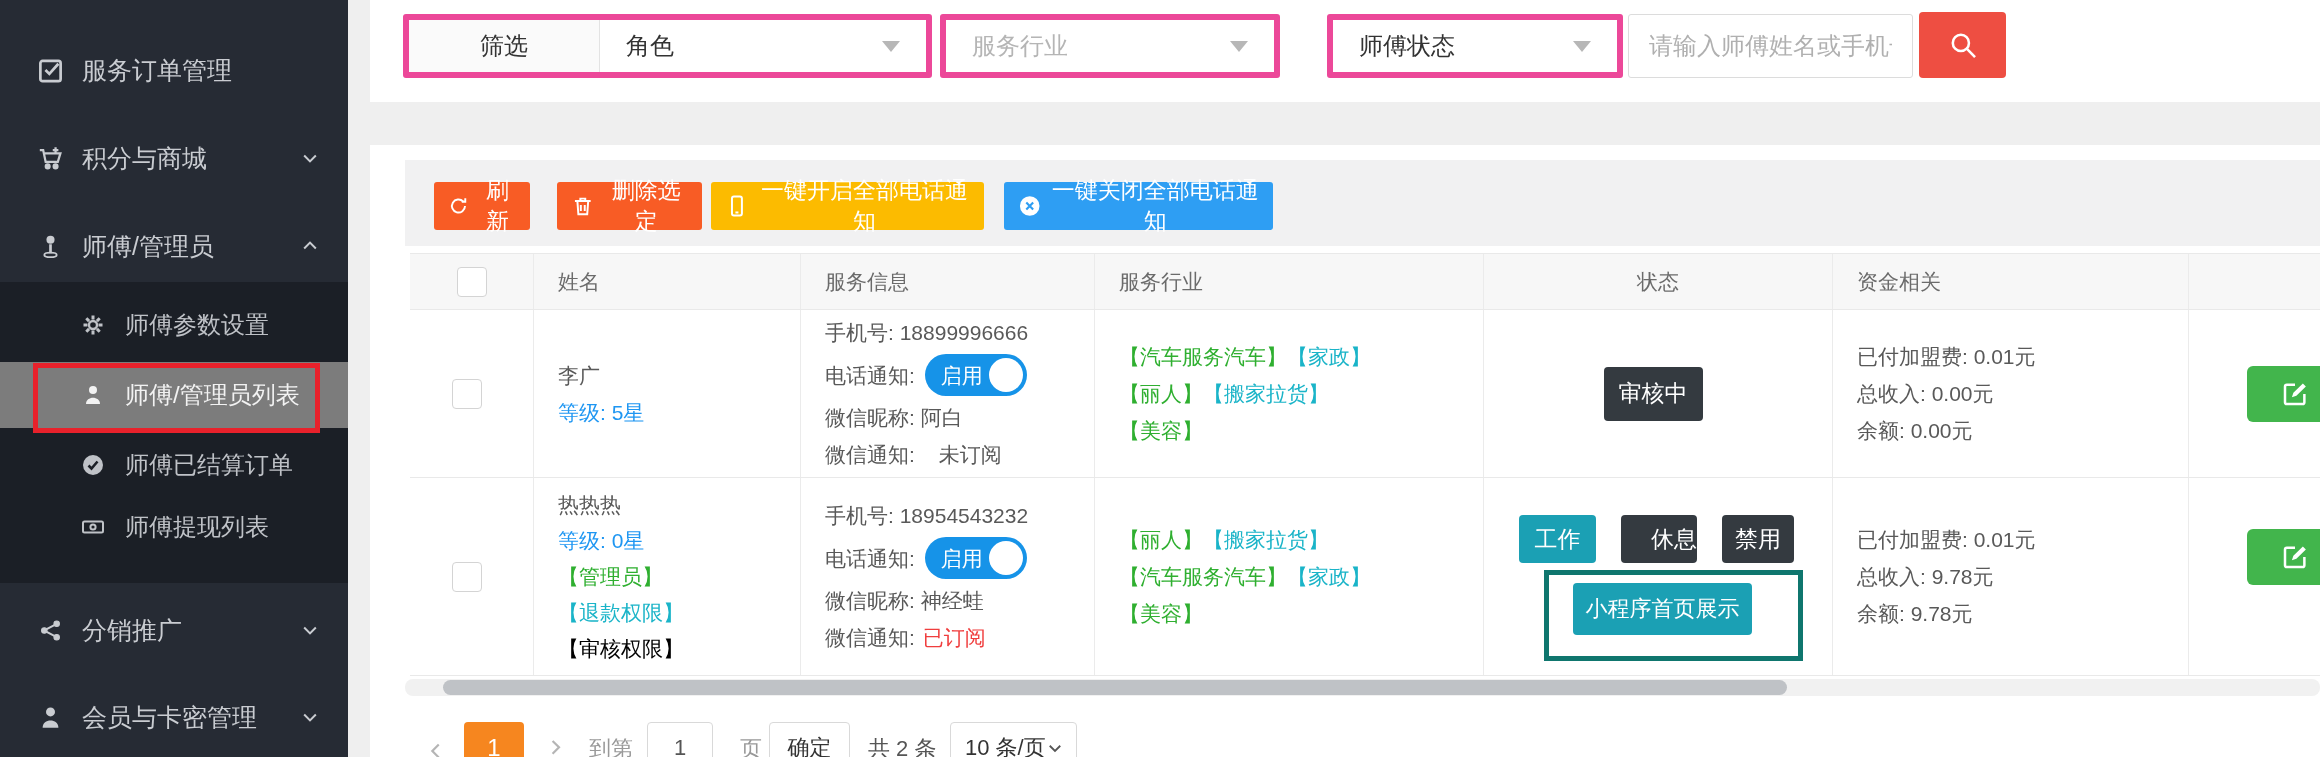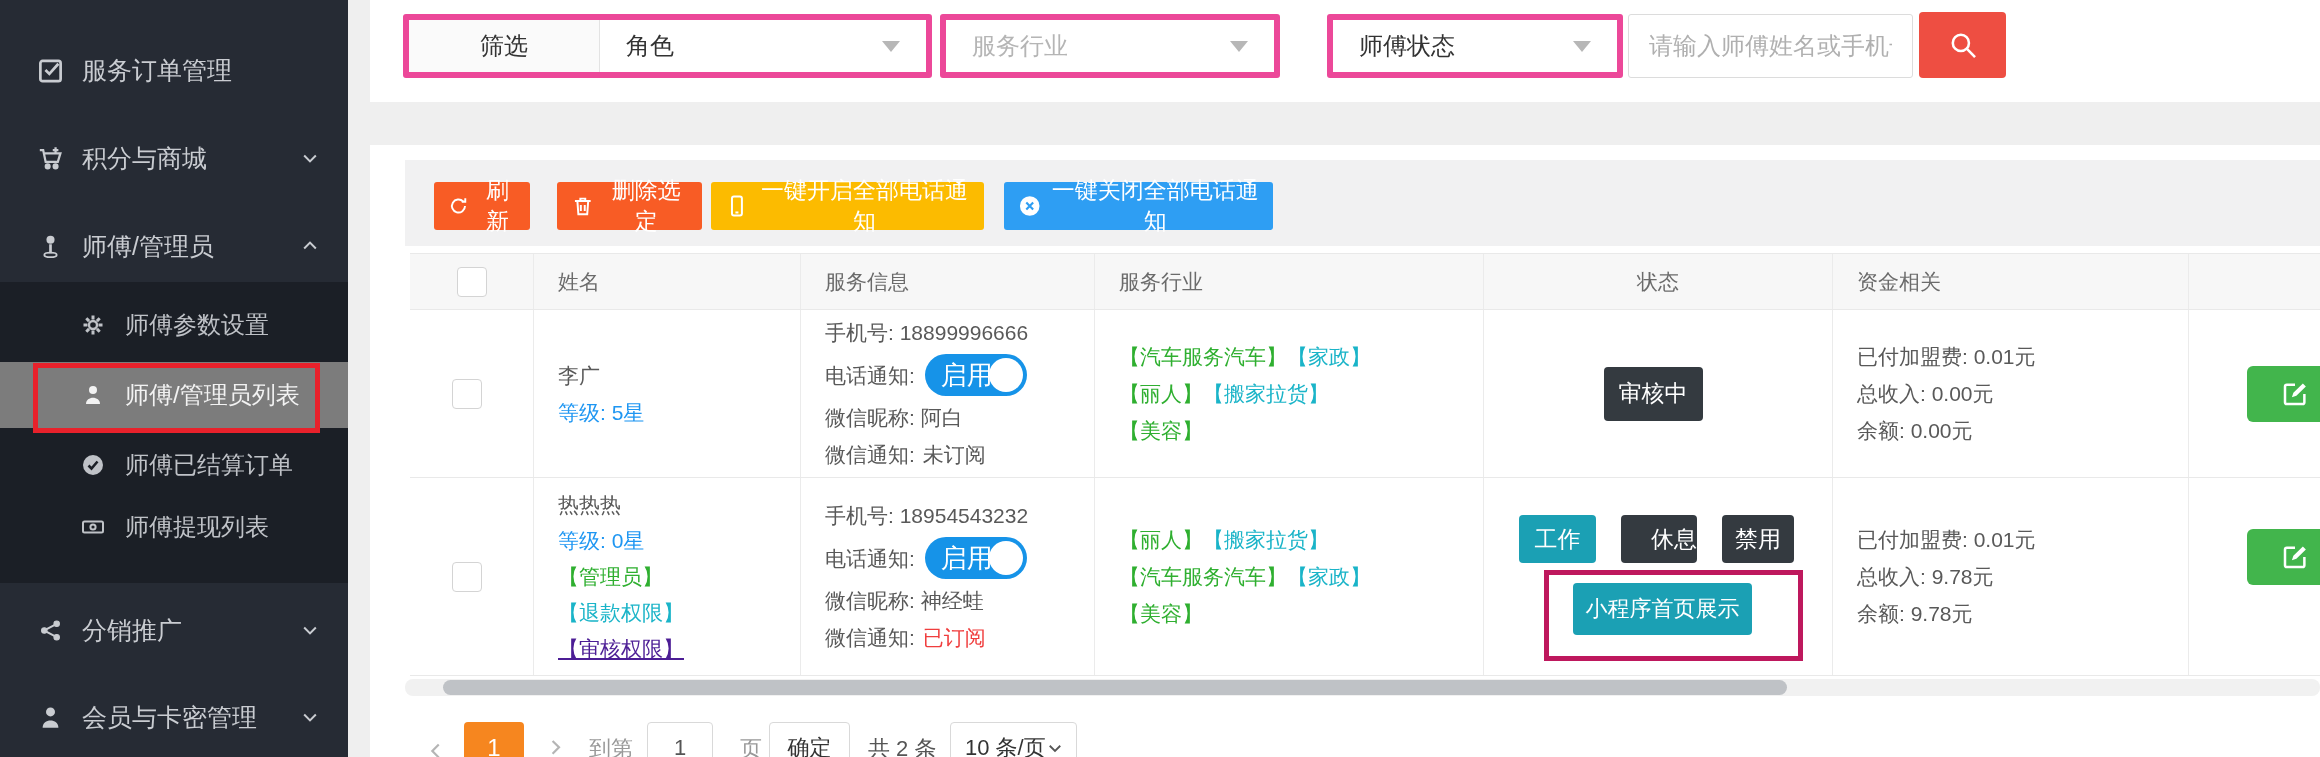--- a/index.html
+++ b/index.html
@@ -47,30 +47,30 @@
   #thead { height:57px; background:#f7f7f7; border-top:1px solid #e9e9e9; border-bottom:1px solid #e9e9e9; }
   #thead > div { display:flex; align-items:center; color:#6b6b6b; font-size:21px; padding-left:24px; }
   #thead > div.cb-cell, .body-row > div.cb-cell { display:flex; align-items:center; justify-content:center; padding-left:0; }
   .checkbox { width:30px; height:30px; background:#fff; border:1px solid #d4d4d4; border-radius:4px; cursor:pointer; }
   .body-row { border-bottom:1px solid #e9e9e9; background:#fff; font-size:21px; color:#595959; }
   .body-row > div { padding:0 10px 0 24px; display:flex; flex-direction:column; justify-content:center; }
   .line { line-height:37px; white-space:nowrap; display:flex; align-items:center; }
   .blue { color:#1e96f2; }
   .red-text { color:#f03e3e; }
   .tag { white-space:nowrap; }
-  .tag.g { color:#2faf30; } .tag.t { color:#1ab4c8; } .tag.r { color:#4c1d95;text-decoration:underline; }
+  .tag.g { color:#2faf30; } .tag.t { color:#1ab4c8; } .tag.r { color:#000000; }
   .toggle { display:inline-flex; position:relative; width:102px; height:42px; background:#1693e8; border-radius:21px; align-items:center; margin-left:10px; cursor:pointer; }
-  .toggle .tx { color:#fff; font-size:26px; padding-left:16px; }
+  .toggle .tx { color:#fff; font-size:21px; padding-left:16px; }
   .toggle .knob { position:absolute; right:4px; top:4px; width:34px; height:34px; background:#fff; border-radius:50%; }
   .status-cell { align-items:center; padding-left:0 !important; }
   .pill-dark { background:#343a40; color:#fff; border:none; border-radius:4px; font-size:23px; font-family:inherit; cursor:pointer; }
   .pill-teal { background:#1ba0b4; color:#fff; border:none; border-radius:4px; font-size:23px; font-family:inherit; cursor:pointer; }
   #st-shenhe { width:99px; height:54px; }
   .st2 { position:absolute; top:37px; height:48px; }
-  #red-annotation-mini { position:absolute; left:60px; top:92px; width:259px; height:91px; border:5px solid #be185d; }
+  #red-annotation-mini { position:absolute; left:60px; top:92px; width:259px; height:91px; border:5px solid #0f766e; }
   #btn-mini { position:absolute; left:24px; top:8px; width:179px; height:52px; font-size:22px; }
   .edit-btn { width:95px; height:56px; background:#42b54c; border:none; border-radius:6px; margin-left:85px; display:flex; align-items:center; justify-content:center; cursor:pointer; flex:0 0 auto; }
   .edit-btn svg { width:30px; height:30px; }
 
   
   #hscroll { position:absolute; left:35px; top:534px; width:1915px; height:17px; background:#f1f1f1; border-radius:8px; }
   #hscroll-thumb { position:absolute; left:38px; top:1px; width:1344px; height:15px; background:#bfc2c6; border-radius:8px; cursor:grab; }
 
   
   #pagination { position:absolute; left:35px; top:577px; width:1915px; height:90px; }
@@ -263,21 +263,21 @@
         <div class="line" style="height:48px;">
           <span>电话通知:</span>
           <span class="toggle">
             <span class="tx">启用</span>
             <span class="knob"></span>
           </span>
         </div>
         <div class="line">微信昵称: 阿白</div>
         <div class="line">
           <span>微信通知:</span>
-          <span style="margin-left:8px;">未订阅</span>
+          <span style="margin-left:24px;">未订阅</span>
         </div>
       </div>
       <div>
         <div class="line">
           <span class="tag g">【汽车服务汽车】</span>
           <span class="tag t">【家政】</span>
         </div>
         <div class="line">
           <span class="tag g">【丽人】</span>
           <span class="tag t">【搬家拉货】</span>

